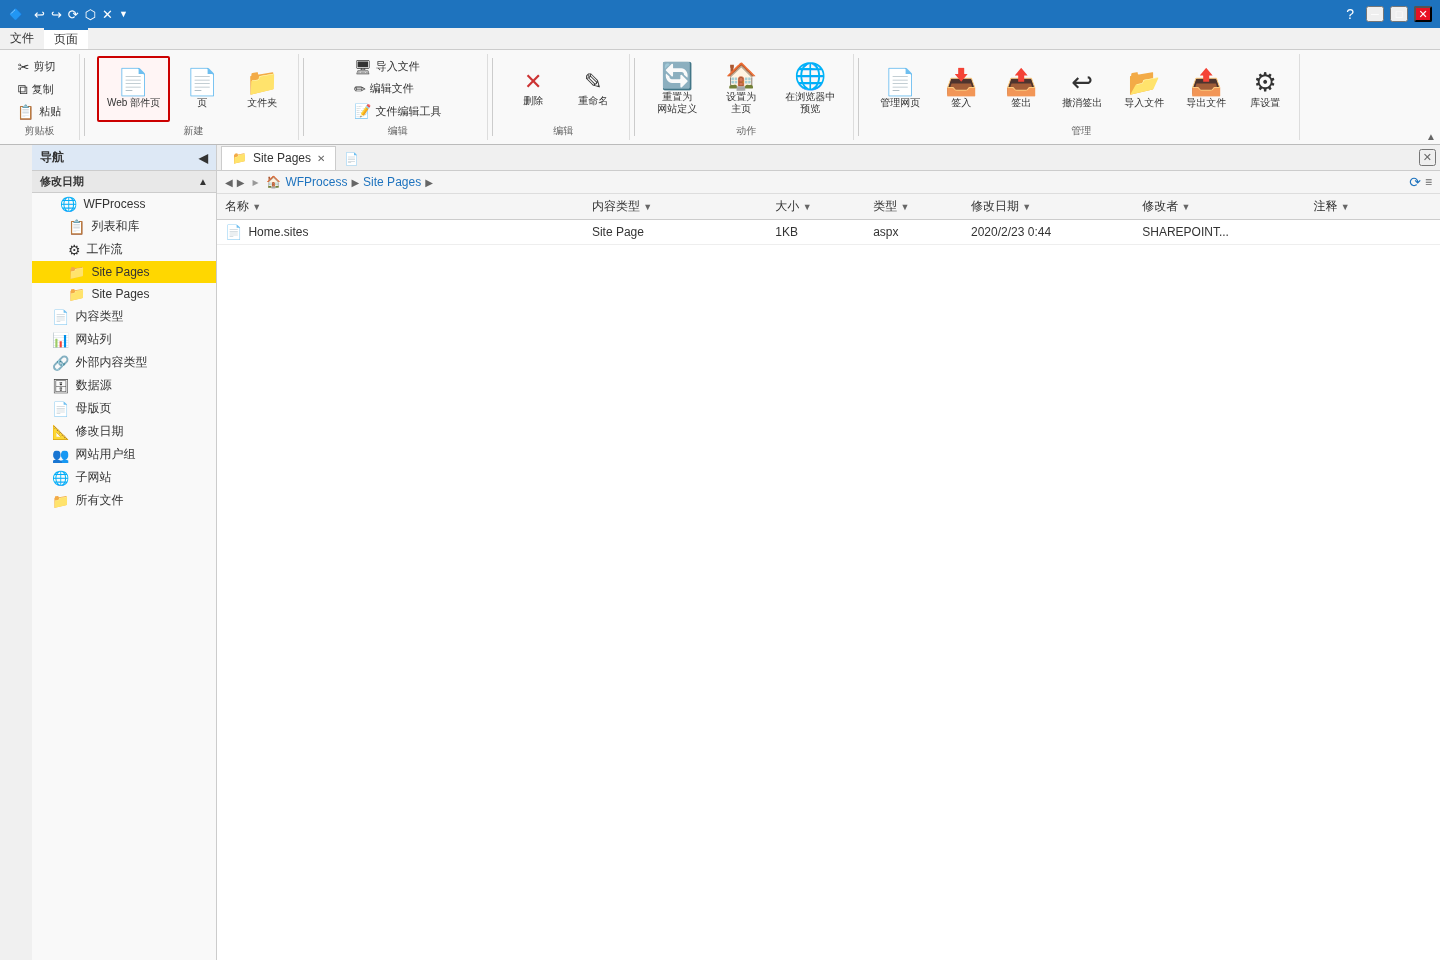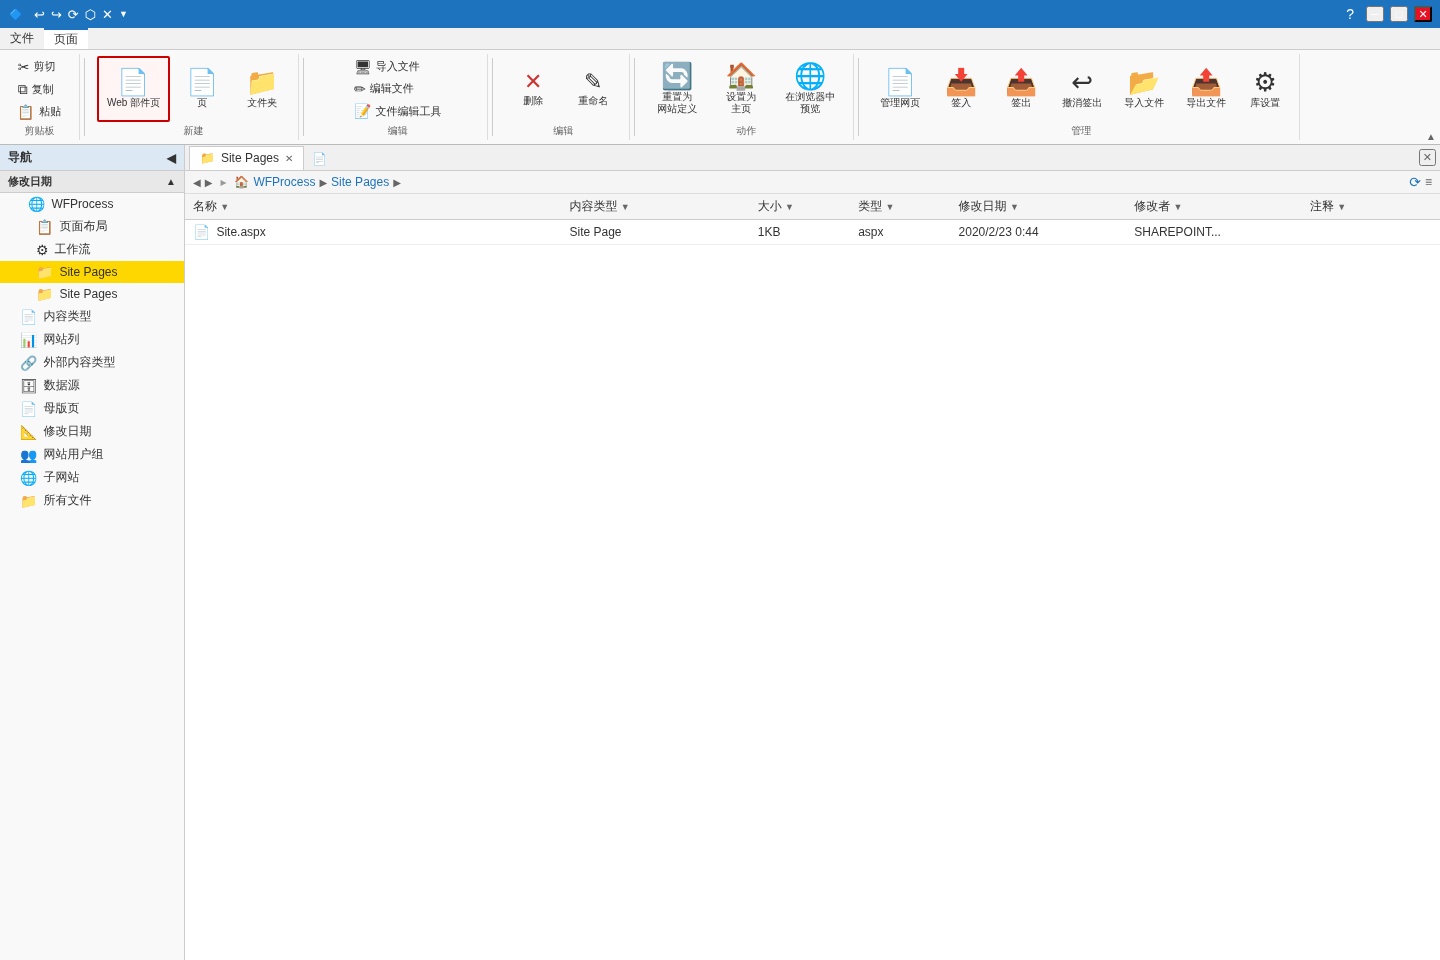--- a/index.html
+++ b/index.html
@@ -56,20 +56,21 @@
     .ribbon-buttons {
       display: flex;
       gap: 4px;
       align-items: flex-start;
     }
 
     
     #main {
       display: flex;
       height: calc(960px - 28px - 22px - 95px);
+      padding-left: 32px;
     }
 
     
     #nav-pane {
       width: 185px;
       border-right: 1px solid #ccc;
       background: #f9f9f9;
       display: flex;
       flex-direction: column;
     }
@@ -430,21 +431,21 @@
       <span>修改日期</span>
       <span style="cursor:pointer; font-size:10px">▲</span>
     </div>
 
     <div class="nav-item indent1">
       <span class="nav-icon">🌐</span>
       <span>WFProcess</span>
     </div>
     <div class="nav-item indent1" style="padding-left:36px">
       <span class="nav-icon">📋</span>
-      <span>页面布局</span>
+      <span>列表和库</span>
     </div>
     <div class="nav-item indent1" style="padding-left:36px">
       <span class="nav-icon">⚙</span>
       <span>工作流</span>
     </div>
     <div class="nav-item indent1 active" style="padding-left:36px">
       <span class="nav-icon">📁</span>
       <span>Site Pages</span>
     </div>
     <div class="nav-item indent1" style="padding-left:36px">
@@ -549,21 +550,21 @@
             <th style="width:11%">
               <span>注释</span>
               <span class="col-sort"> ▼</span>
             </th>
           </tr>
         </thead>
         <tbody id="file-tbody">
         <tr>
       <td style="display:flex;align-items:center;gap:6px;padding:4px 8px;">
         <span style="font-size:14px;color:#1e73be;">📄</span>
-        <span>Site.aspx</span>
+        <span>Home.sites</span>
       </td>
       <td>Site Page</td>
       <td>1KB</td>
       <td>aspx</td>
       <td>2020/2/23 0:44</td>
       <td>SHAREPOINT...</td>
       <td></td>
     </tr>
           </tbody>
       </table>

